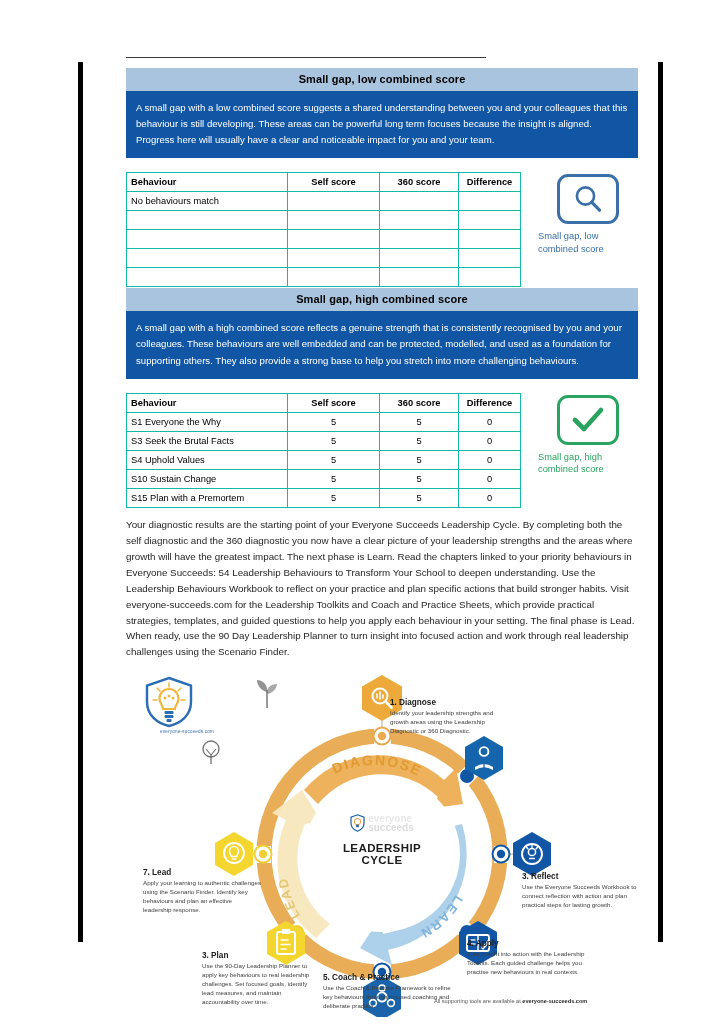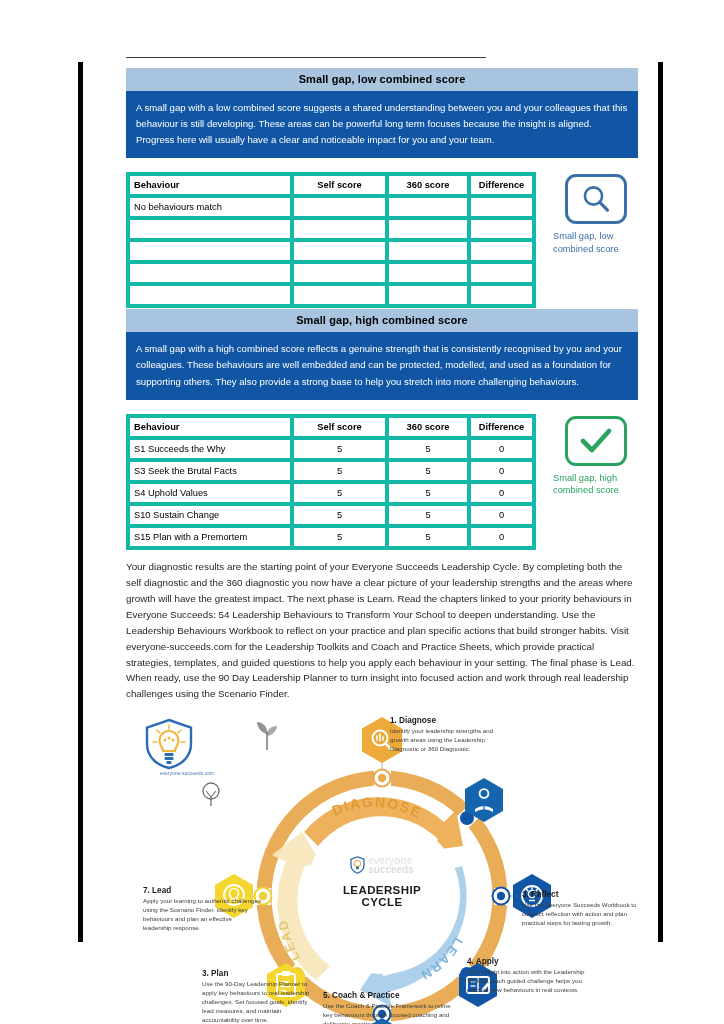--- a/index.html
+++ b/index.html
@@ -69,21 +69,21 @@
     margin-top: 14px;
   }
   table.scores {
     border-collapse: collapse;
     width: 358px;
     table-layout: fixed;
     background: #ffffff;
   }
   table.scores th,
   table.scores td {
-    border: 4px solid #14b8a6;
+    border: 1px solid #14b8a6;
     height: 16px;
     font-size: 9.3px;
     padding: 1px 4px;
     color: #000000;
   }
   table.scores th { font-weight: bold; }
   table.scores th.c-behaviour { text-align: left; width: 152px; }
   table.scores th.c-self,
   table.scores th.c-360,
   table.scores th.c-diff { text-align: center; }
@@ -133,20 +133,21 @@
     position: relative;
     margin-top: 12px;
     width: 512px;
     height: 345px;
   }
   .cycle-wrap svg { display: block; }
 
   .diag-step {
     position: absolute;
     width: 118px;
+    margin-top: 24px;
   }
   .diag-step .step-title {
     font-size: 8.2px;
     font-weight: bold;
     color: #1b1b1b;
     margin-bottom: 2px;
   }
   .diag-step .step-desc {
     font-size: 6.2px;
     line-height: 1.45;
@@ -265,21 +266,21 @@
         <thead>
           <tr>
             <th class="c-behaviour">Behaviour</th>
             <th class="c-self">Self score</th>
             <th class="c-360">360 score</th>
             <th class="c-diff">Difference</th>
           </tr>
         </thead>
         <tbody>
           <tr>
-            <td class="behaviour">S1 Succeeds the Why</td>
+            <td class="behaviour">S1 Everyone the Why</td>
             <td class="num">5</td>
             <td class="num">5</td>
             <td class="num">0</td>
           </tr>
           <tr>
             <td class="behaviour">S3 Seek the Brutal Facts</td>
             <td class="num">5</td>
             <td class="num">5</td>
             <td class="num">0</td>
           </tr>

